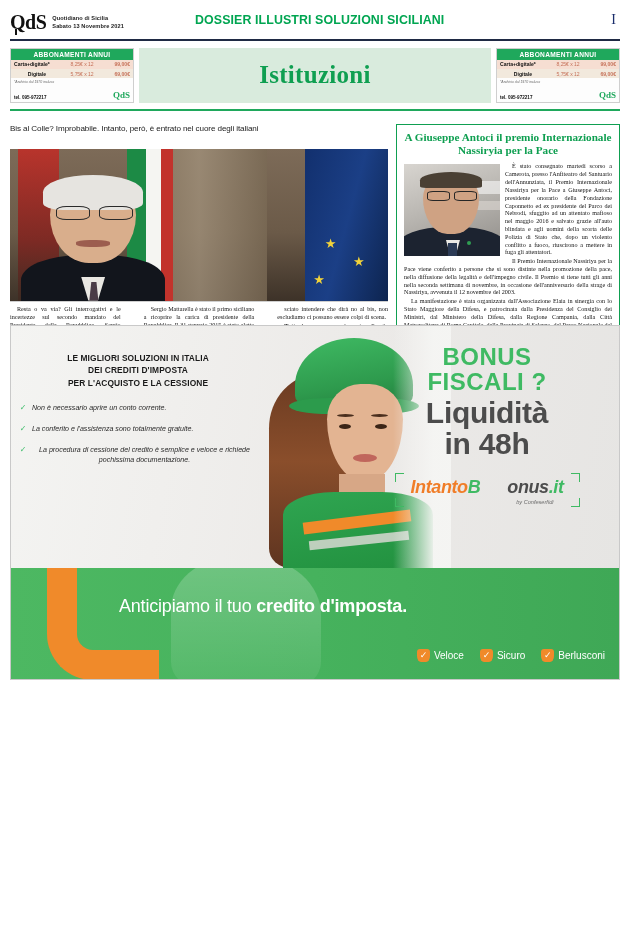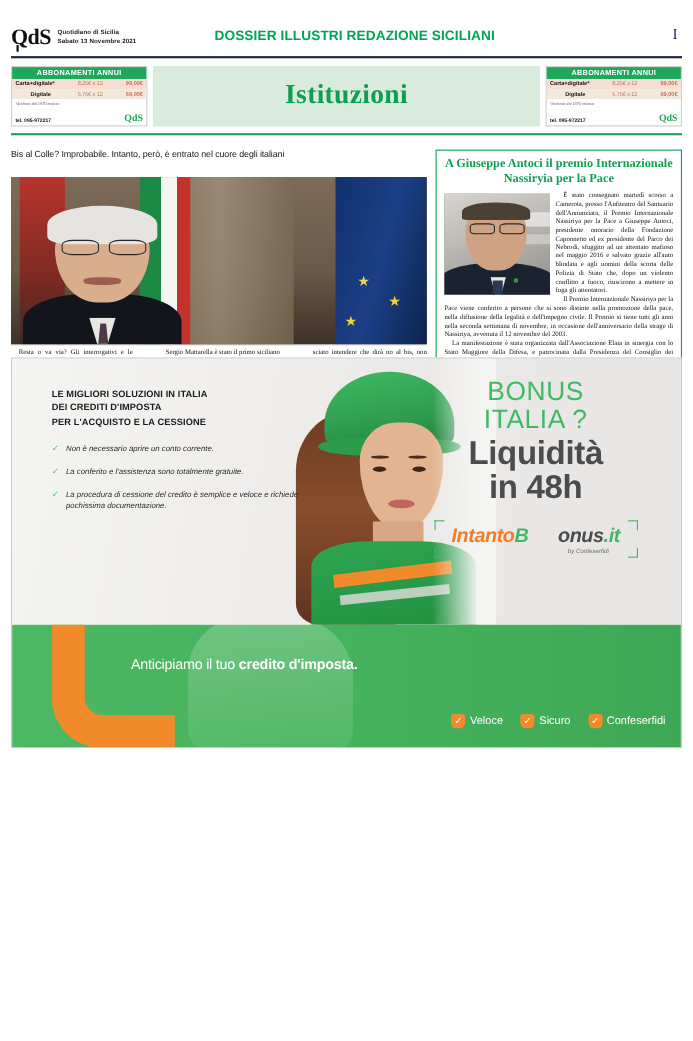--- a/index.html
+++ b/index.html
@@ -3,21 +3,21 @@
 <meta charset="utf-8">
 <style>
   * { box-sizing: border-box; margin: 0; padding: 0; }
   body {
     width: 630px; height: 946px;
     background: #ffffff;
     font-family: "Liberation Serif", serif;
     overflow: hidden;
     position: relative;
   }
-  .page { width: 630px; height: 688px; position: relative; padding: 12px 10px; }
+  .page { width: 630px; height: 688px; position: relative; padding: 0 10px; }
 
   
   .masthead { display: flex; align-items: flex-start; height: 36px; padding-top: 11px; position: relative; }
   .qds-logo { font-family: "Liberation Serif", serif; font-weight: bold; font-size: 20px; letter-spacing: -0.5px; line-height: 1; color: #111; position: relative; top: 1px; }
   .qds-logo .q-mark { position: relative; }
   .qds-logo .q-mark:after { content: ""; position: absolute; left: 5px; bottom: -2px; width: 1.5px; height: 6px; background: #111; }
   .masthead-date { margin-left: 6px; font-family: "Liberation Sans", sans-serif; font-size: 5.6px; font-weight: bold; line-height: 1.45; color: #1a1a1a; padding-top: 3px; letter-spacing: 0.1px; }
   .dossier-title { position: absolute; left: 185px; top: 13px; font-family: "Liberation Sans", sans-serif; font-weight: bold; font-size: 12.4px; color: #00a551; letter-spacing: 0.1px; }
   .page-number { position: absolute; right: 4px; top: 12px; font-family: "Liberation Serif", serif; font-size: 14px; color: #1a2d6b; font-weight: normal; }
   .rule-top { height: 1.6px; background: #1f2a44; margin: 3px 0 0 0; }
@@ -100,28 +100,28 @@
   .ap-glass { position: absolute; left: 24%; bottom: 62%; width: 52%; height: 9%; }
   .ap-glass:before, .ap-glass:after { content:""; position:absolute; top:0; width: 42%; height: 100%; border: 1.1px solid #262626; border-radius: 26%; }
   .ap-glass:before { left: 0; } .ap-glass:after { right: 0; }
   .ap-pin { position: absolute; left: 66%; bottom: 12%; width: 4px; height: 4px; background: #2f9e52; border-radius: 50%; }
   .rbox p { font-family: "Liberation Serif", serif; font-size: 6.15px; line-height: 1.27; text-align: justify; color: #141414; text-indent: 7px; margin-bottom: 1px; hyphens: auto; }
   .rbox p.q { font-weight: bold; }
 
   
   .advert { position: absolute; left: 10px; right: 10px; bottom: 8px; height: 355px; border: 0.8px solid #c9c9c9; overflow: hidden; background: #fff; }
   .ad-top { position: relative; height: 242px; background: linear-gradient(100deg,#f4f4f2 0%, #eceae8 55%, #e6e5e3 100%); overflow: hidden; }
-  .ad-left { position: absolute; left: 36px; top: 26px; width: 238px; }
+  .ad-left { position: absolute; left: 8px; top: 26px; width: 238px; text-align: center; }
   .ad-claim { font-family: "Liberation Sans", sans-serif; font-weight: bold; font-size: 8.4px; line-height: 1.48; color: #1a1a1a; letter-spacing: 0.1px; }
   .ad-bullets { margin-top: 14px; }
   .ad-bullet { display: flex; gap: 5px; margin-bottom: 10px; }
   .ad-check { color: #3dbd6a; font-size: 8px; line-height: 1.35; flex: 0 0 8px; }
   .ad-btext { font-family: "Liberation Sans", sans-serif; font-style: italic; font-size: 7.1px; line-height: 1.42; color: #2a2a2a; }
   .ad-right { position: absolute; right: 14px; top: 18px; width: 236px; text-align: center; }
-  .ad-bonus { font-family: "Liberation Sans", sans-serif; font-weight: normal; font-size: 24px; line-height: 1.05; color: #3fba63; letter-spacing: 0.5px; }
+  .ad-bonus { font-family: "Liberation Sans", sans-serif; font-weight: bold; font-size: 24px; line-height: 1.05; color: #3fba63; letter-spacing: 0.5px; }
   .ad-liq { font-family: "Liberation Sans", sans-serif; font-weight: bold; font-size: 30px; line-height: 1.02; color: #4c4c4c; margin-top: 4px; letter-spacing: -0.3px; }
   .ad-logo { margin-top: 14px; position: relative; display: inline-block; padding: 3px 16px; }
   .ad-logo .brk { position: absolute; width: 9px; height: 9px; border: 1.6px solid #3fba63; }
   .ad-logo .brk.tl { left: 0; top: -1px; border-right: none; border-bottom: none; }
   .ad-logo .brk.tr { right: 0; top: -1px; border-left: none; border-bottom: none; }
   .ad-logo .brk.bl { left: 0; bottom: 1px; border-right: none; border-top: none; }
   .ad-logo .brk.br { right: 0; bottom: 1px; border-left: none; border-top: none; }
   .ad-logo-text { font-family: "Liberation Sans", sans-serif; font-weight: bold; font-style: italic; font-size: 18px; letter-spacing: -0.4px; }
   .lg-italia { color: #f07d28; }
   .lg-b { color: #3fba63; }
@@ -140,41 +140,41 @@
   .m-lip { position: absolute; left: 110px; top: 128px; width: 24px; height: 8px; background: #c0665c; border-radius: 50%; }
   .m-neck { position: absolute; left: 96px; top: 148px; width: 46px; height: 34px; background: #d7a786; }
   .m-vest { position: absolute; left: 40px; top: 166px; width: 150px; height: 76px; background: linear-gradient(170deg,#2fa551,#22913f); border-radius: 34% 34% 0 0 / 30% 30% 0 0; }
   .m-hi { position: absolute; left: 60px; top: 190px; width: 108px; height: 12px; background: #f08a2a; transform: rotate(-7deg); }
   .m-hi2 { position: absolute; left: 66px; top: 210px; width: 100px; height: 9px; background: #d8d8d2; transform: rotate(-6deg); opacity: .85; }
   .m-shadow { position: absolute; left: 150px; top: 0; width: 58px; height: 242px; background: linear-gradient(90deg,rgba(255,255,255,0) 0%, rgba(245,245,243,.95) 70%); }
 
   .ad-bottom { position: relative; height: 112px; background: linear-gradient(90deg,#4db862 0%, #46b25d 50%, #3fa856 100%); overflow: hidden; }
   .ab-hook { position: absolute; left: 36px; top: -18px; width: 112px; height: 130px; border-left: 30px solid #f08a2a; border-bottom: 30px solid #f08a2a; border-bottom-left-radius: 46px; }
   .ab-veil { position: absolute; left: 160px; top: -10px; width: 150px; height: 130px; background: linear-gradient(180deg, rgba(255,255,255,.22), rgba(255,255,255,.06)); border-radius: 40% 44% 20% 20%; }
-  .ab-text { position: absolute; left: 108px; top: 28px; font-family: "Liberation Sans", sans-serif; font-size: 13px; color: #ffffff; letter-spacing: -0.2px; }
+  .ab-text { position: absolute; left: 108px; top: 28px; font-family: "Liberation Sans", sans-serif; font-size: 18px; color: #ffffff; letter-spacing: -0.2px; }
   .ab-text b { font-weight: bold; }
   .ab-badges { position: absolute; right: 14px; bottom: 18px; display: flex; gap: 16px; align-items: center; }
   .ab-badge { display: flex; align-items: center; gap: 4px; }
   .ab-tick { width: 13px; height: 13px; background: #f08a2a; border-radius: 3px 3px 4px 4px / 3px 3px 6px 6px; color: #fff; font-size: 9px; line-height: 13px; text-align: center; font-family: "Liberation Sans", sans-serif; }
   .ab-blabel { font-family: "Liberation Sans", sans-serif; font-size: 10px; color: #fff; }
 </style>
 </head>
 <body>
 
 <div class="page">
 
   <div class="masthead">
     <div class="qds-logo">
       <span class="q-mark">QdS</span>
     </div>
     <div class="masthead-date">
       <div>Quotidiano di Sicilia</div>
       <div>Sabato 13 Novembre 2021</div>
     </div>
-    <div class="dossier-title">DOSSIER ILLUSTRI REDAZIONE SICILIANI</div>
+    <div class="dossier-title">DOSSIER ILLUSTRI SOLUZIONI SICILIANI</div>
     <div class="page-number">I</div>
   </div>
   <div class="rule-top"></div>
 
   <div class="banner-row">
 
     <div class="sub-box">
       <div class="sub-head">ABBONAMENTI ANNUI</div>
       <div class="sub-row r1">
         <span class="lbl">Carta+digitale*</span>
@@ -333,21 +333,21 @@
           <div class="ad-bullet">
             <span class="ad-check">✓</span>
             <span class="ad-btext">La procedura di cessione del credito è semplice e veloce e richiede pochissima documentazione.</span>
           </div>
         </div>
       </div>
 
       <div class="ad-right">
         <div class="ad-bonus">
           <div>BONUS</div>
-          <div>ITALIA ?</div>
+          <div>FISCALI ?</div>
         </div>
         <div class="ad-liq">
           <div>Liquidità</div>
           <div>in 48h</div>
         </div>
         <div class="ad-logo">
           <span class="brk tl"></span>
           <span class="brk tr"></span>
           <span class="brk bl"></span>
           <span class="brk br"></span>
@@ -365,19 +365,19 @@
         <div class="ab-badge">
           <span class="ab-tick">✓</span>
           <span class="ab-blabel">Veloce</span>
         </div>
         <div class="ab-badge">
           <span class="ab-tick">✓</span>
           <span class="ab-blabel">Sicuro</span>
         </div>
         <div class="ab-badge">
           <span class="ab-tick">✓</span>
-          <span class="ab-blabel">Confeserfidi</span>
+          <span class="ab-blabel">Berlusconi</span>
         </div>
       </div>
     </div>
   </div>
 
 </div>
 
 </body></html>

